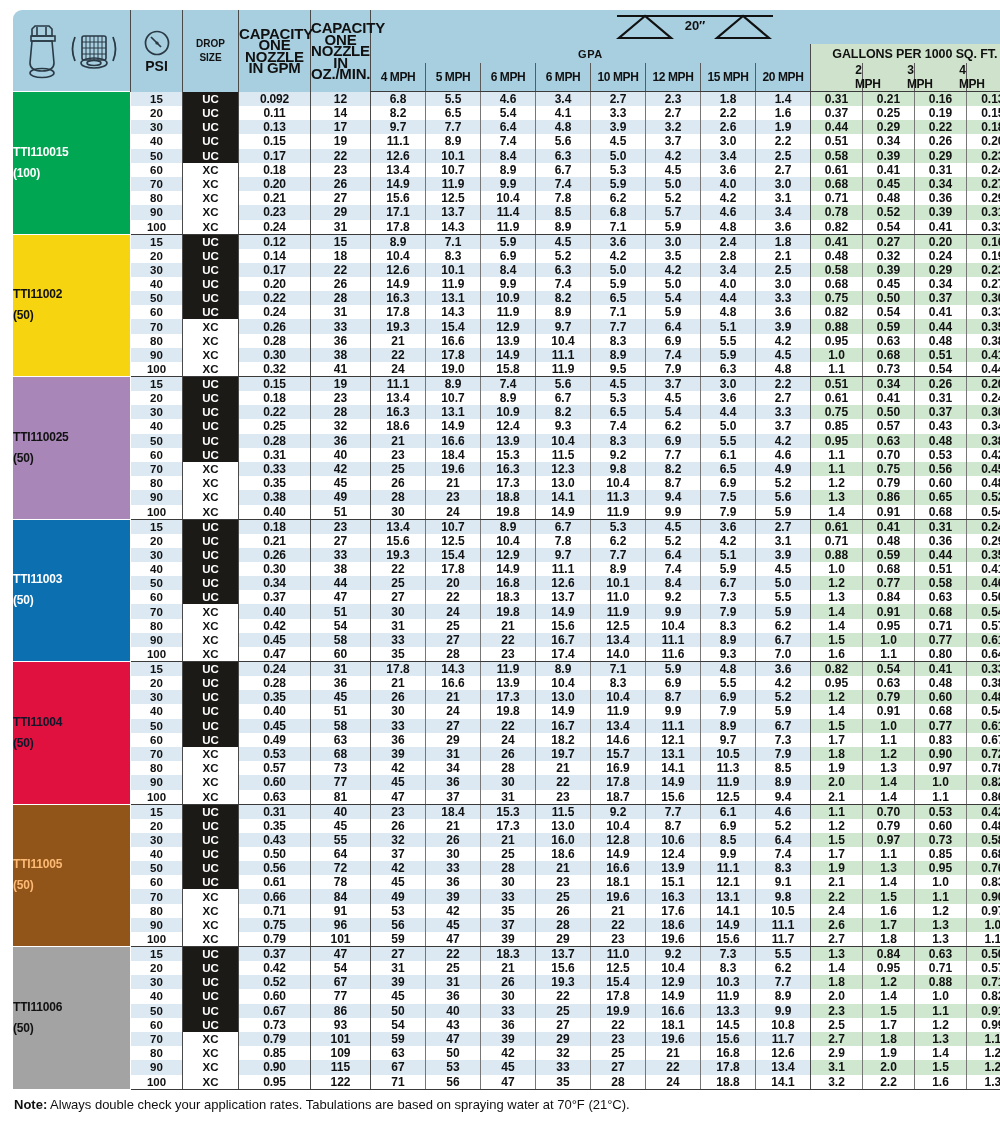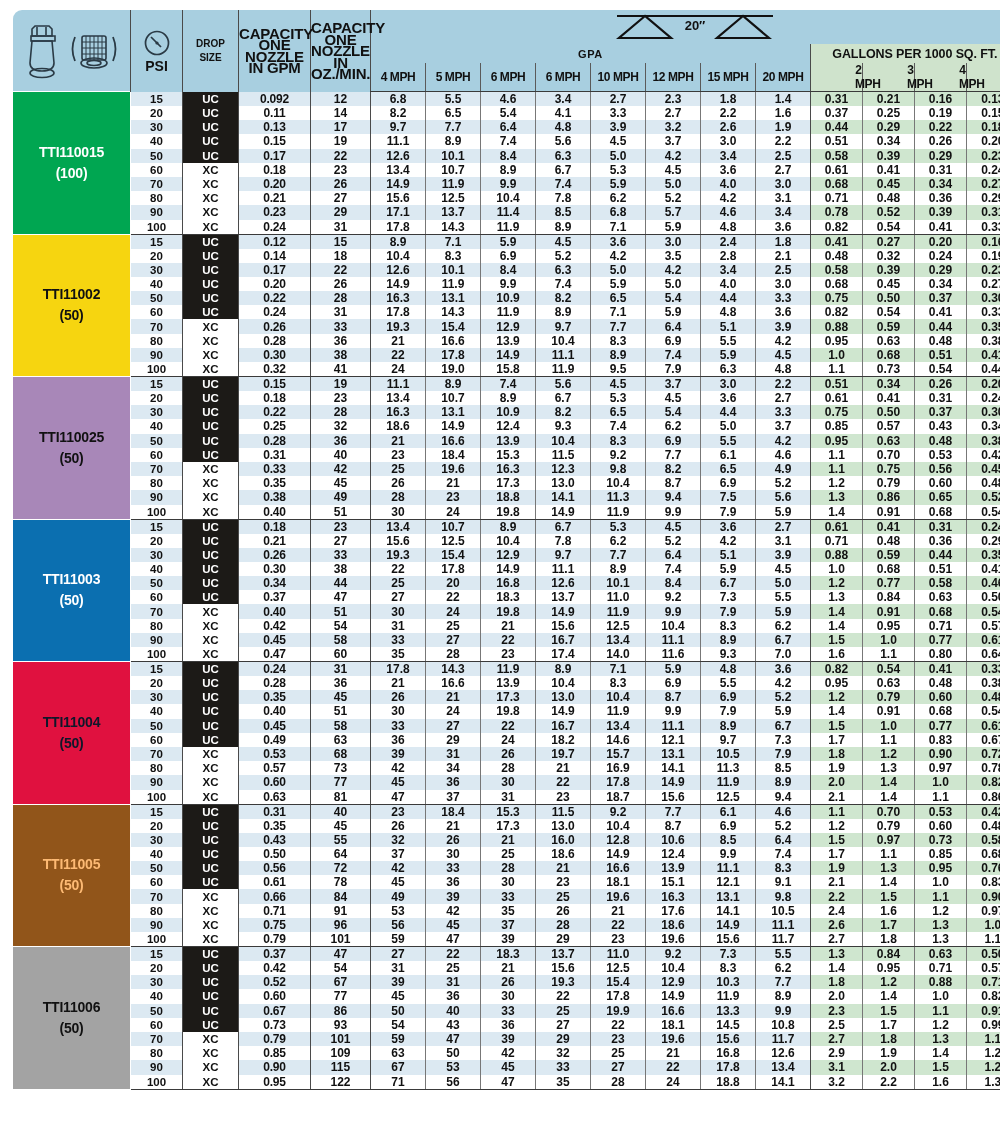--- a/index.html
+++ b/index.html
@@ -26,22 +26,22 @@
   .hmph{font-size:12px;letter-spacing:-.4px;height:17px;}
   .hmph.green{background:#cfe3cc;padding-left:44px;}
 
   
   .vr{border-left:1.6px solid #4a4a4a;}
   .vr-l{border-left:1.2px solid #5a5a5a;}
   .hbot{border-bottom:1.6px solid #3a3a3a;}
 
   
   .fam{
-    text-align:center;vertical-align:middle;font-weight:bold;
-    font-size:14px;line-height:21px;letter-spacing:-.2px;
+    vertical-align:middle;font-weight:bold;
+    font-size:12px;line-height:21px;letter-spacing:-.2px;
     border:1px solid #ffffff;
   }
   .psi{
     text-align:center;font-size:11.5px;font-weight:bold;color:#111;
     border-right:1.6px solid #4a4a4a;
   }
   .ds{
     text-align:center;font-size:11.5px;font-weight:bold;
     border-right:1.6px solid #4a4a4a;
   }
@@ -1457,13 +1457,16 @@
           <td class="num sepl zwhite">18.8</td>
           <td class="num sepl zwhite">14.1</td>
           <td class="num sep zwhite">3.2</td>
           <td class="num sepl zwhite">2.2</td>
           <td class="num sepl zwhite">1.6</td>
           <td class="num sepl zwhite">1.3</td>
         </tr>
       </tbody>
   </table>
 
+  <div class="note">
+    <b>Note:</b><span> Always double check your application rates. Tabulations are based on spraying water at 70°F (21°C).</span>
+  </div>
 </div>
 
 </body></html>

